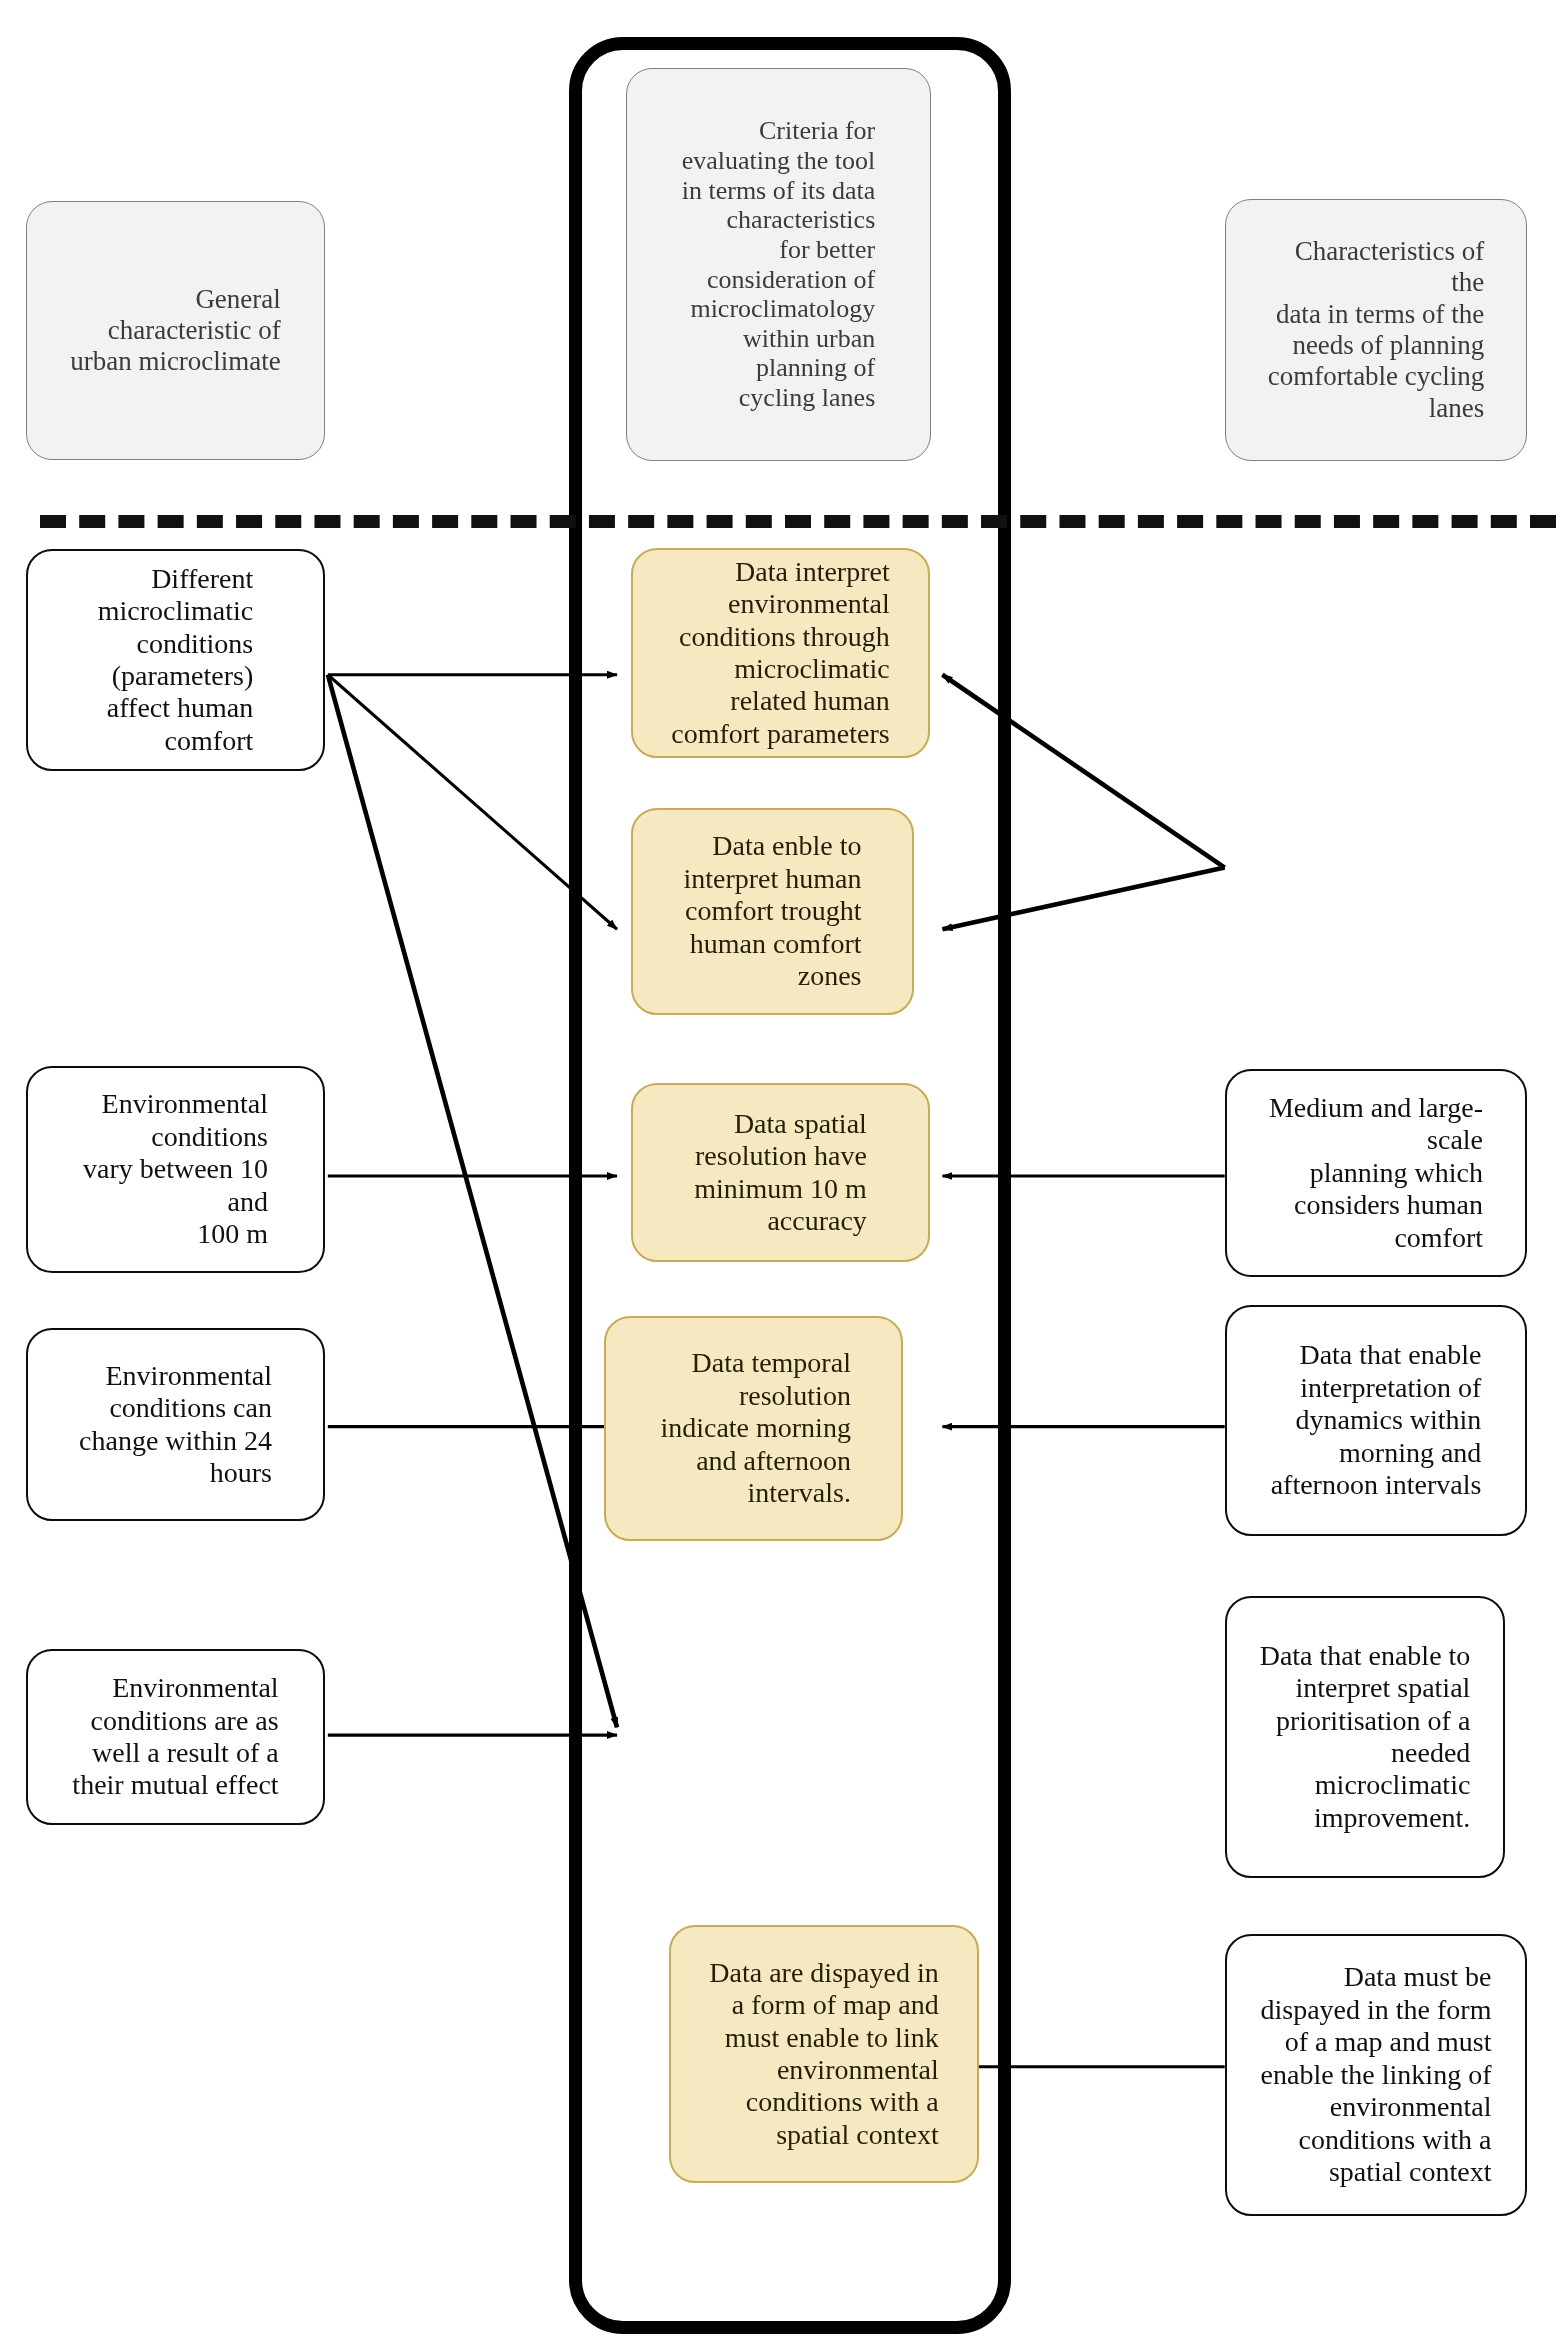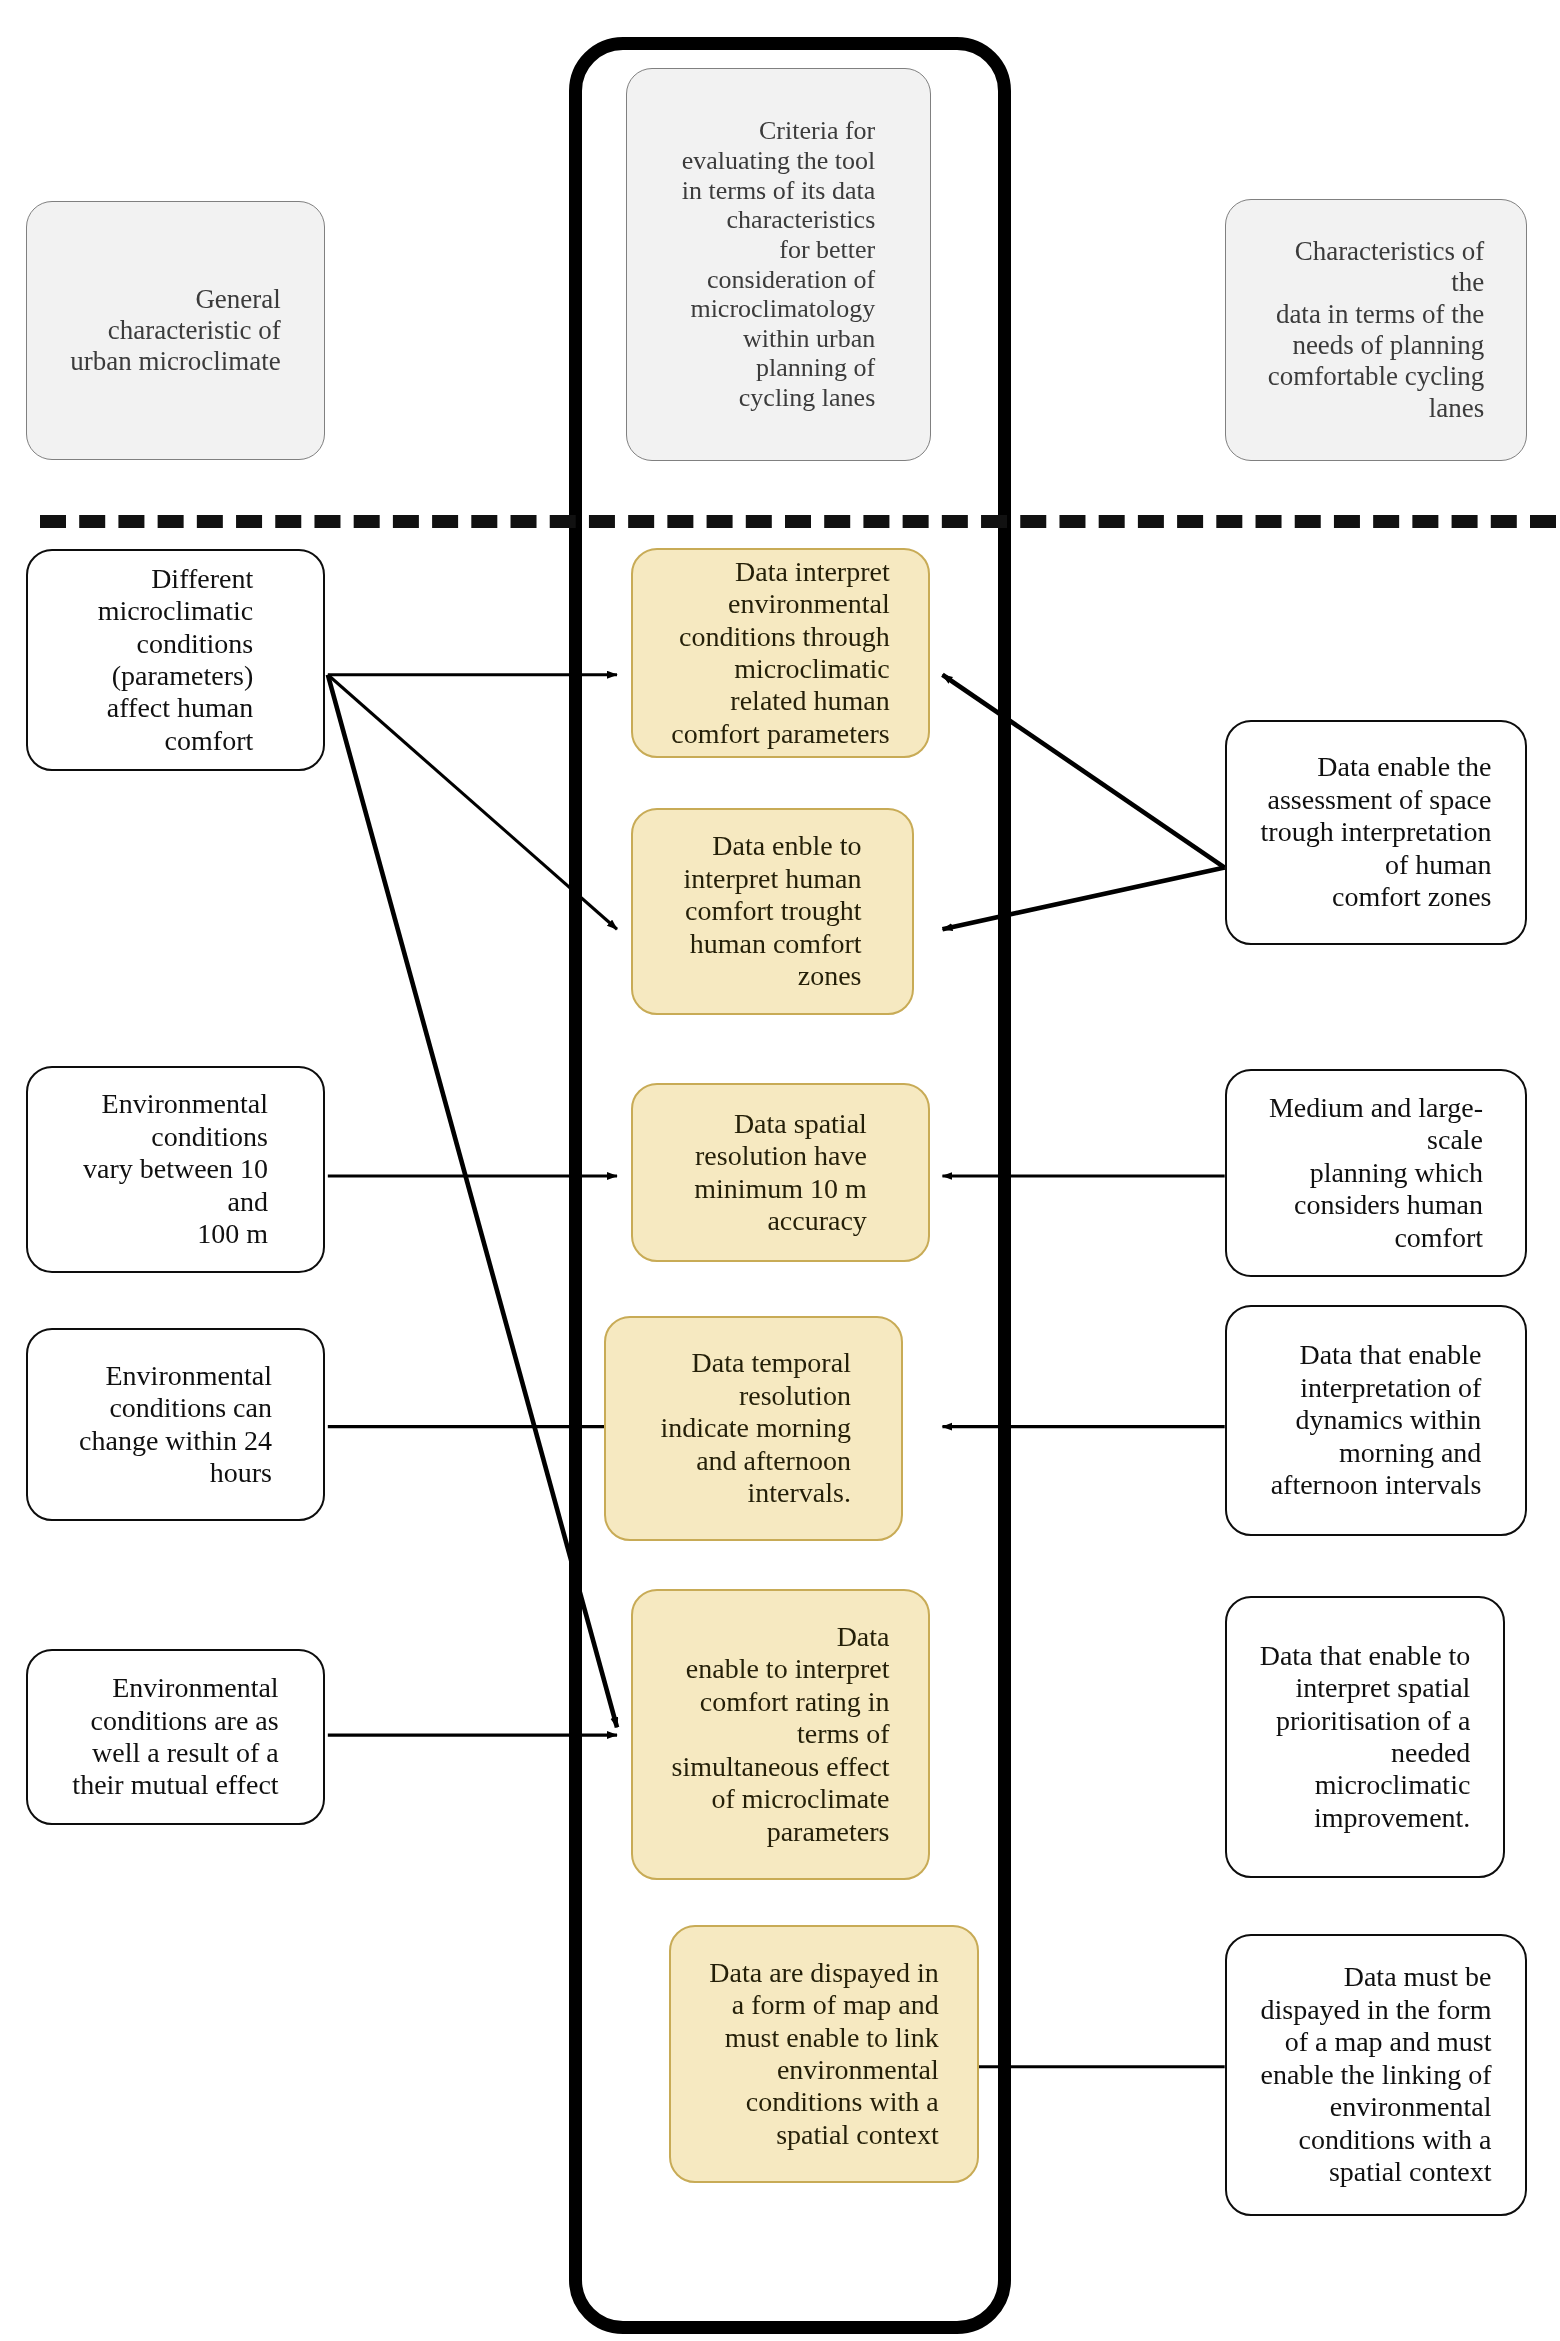--- a/index.html
+++ b/index.html
@@ -176,40 +176,28 @@
 resolution have
 minimum 10 m
 accuracy</div>
 
   <div class="node criteria" style="left:604px; top:1316px; width:299px; height:225px;padding-left:12px;">Data  temporal
 resolution
 indicate morning
 and afternoon
 intervals.</div>
 
-  <div class="node criteria" style="left:631px; top:1589px; width:299px; height:291px;">Data
-enable to interpret
-comfort rating in
-terms of
-simultaneous effect
-of microclimate
-parameters</div>
 
   <div class="node criteria" style="left:669px; top:1925px; width:310px; height:258px;">Data are dispayed in
 a form of map and
 must enable to link
 environmental
 conditions with a
 spatial context</div>
 
-  <div class="node right" style="left:1225px; top:720px; width:302px; height:225px;">Data enable the
-assessment of space
-trough interpretation
-of human
-comfort zones</div>
 
   <div class="node right" style="left:1225px; top:1069px; width:302px; height:208px;">Medium and large-
 scale
 planning which
 considers human
 comfort</div>
 
   <div class="node right" style="left:1225px; top:1305px; width:302px; height:231px;">Data that enable
 interpretation of
 dynamics within

